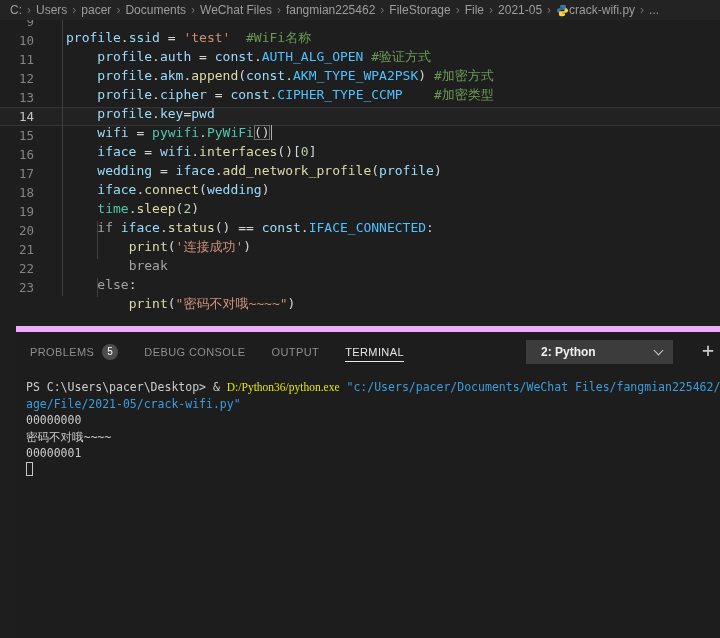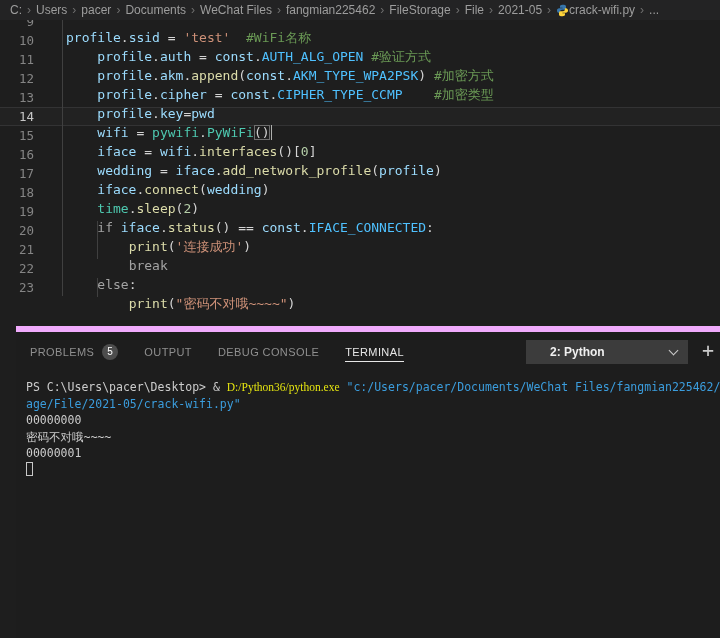--- a/index.html
+++ b/index.html
@@ -84,24 +84,24 @@
   .panel-tab .tab-label { padding:4px 0 3px 0; border-bottom:1px solid transparent; }
   .panel-tab.active { color:#e7e7e7; }
   .panel-tab.active .tab-label { border-bottom:1px solid #e7e7e7; }
   .tab-badge {
     min-width:16px; height:16px; border-radius:9px;
     background:#4d4d4d; color:#ffffff;
     font-size:10px; display:flex; align-items:center; justify-content:center;
     padding:0 4px;
   }
   .terminal-picker {
-    position:absolute; left:510px; top:8px; width:162px; height:24px;
+    position:absolute; left:510px; top:8px; width:147px; height:24px;
     background:#3c3c3c; border:1px solid #3c3c3c;
     color:#f0f0f0; font-size:12px; font-weight:bold;
-    display:flex; align-items:center; padding-left:23px; cursor:pointer;
+    display:flex; align-items:center; padding-left:14px; cursor:pointer;
   }
   .chev {
     display:inline-block; width:7px; height:7px;
     border-right:1.4px solid #cccccc; border-bottom:1.4px solid #cccccc;
     transform:rotate(45deg);
   }
   .picker-chevron { position:absolute; right:10px; top:6px; }
   .panel-plus {
     position:absolute; left:686px; top:5px;
     color:#cccccc; font-size:20px; font-weight:300; cursor:pointer;
@@ -185,24 +185,24 @@
     </div>
 </div>
 
 <div class="panel">
   <div class="panel-tabbar" id="panel-tabbar">
     <div class="panel-tab">
         <span class="tab-label">PROBLEMS</span>
         <span class="tab-badge">5</span>
       </div>
       <div class="panel-tab">
+        <span class="tab-label">DEBUG CONSOLE</span>
+      </div>
+      <div class="panel-tab">
         <span class="tab-label">OUTPUT</span>
-      </div>
-      <div class="panel-tab">
-        <span class="tab-label">DEBUG CONSOLE</span>
       </div>
       <div class="panel-tab active">
         <span class="tab-label">TERMINAL</span>
       </div>
       <div class="terminal-picker">
       <span>2: Python</span>
       <span class="chev picker-chevron"></span>
     </div>
     <div class="panel-plus">+</div>
     <span class="chev panel-split-chevron"></span>

